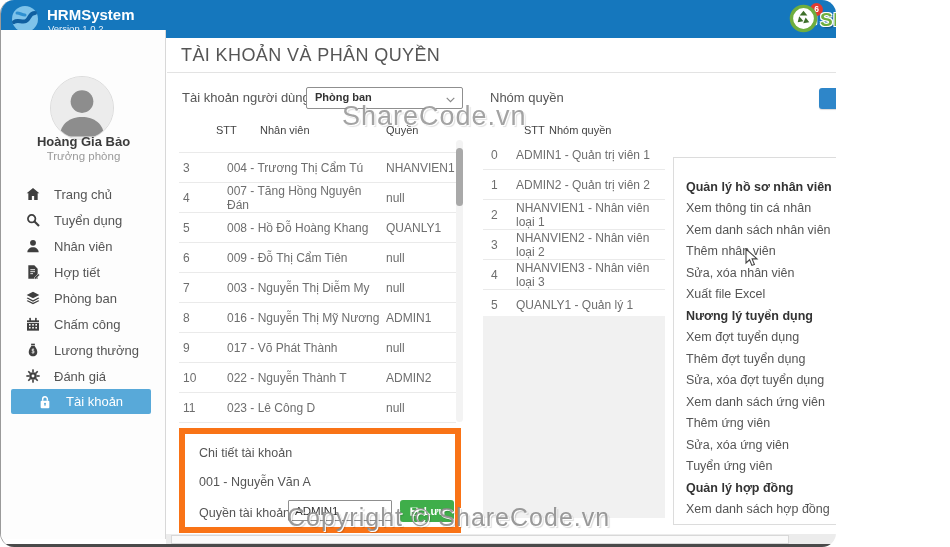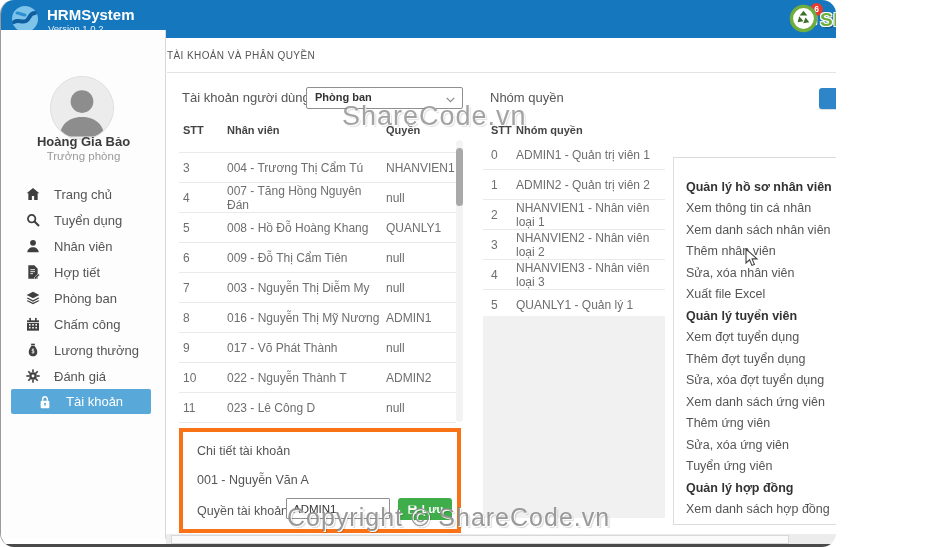--- a/index.html
+++ b/index.html
@@ -40,34 +40,34 @@
   .menu-item{position:relative;height:26px;display:flex;align-items:center;
     padding-left:24px;cursor:pointer;color:#555;}
   .mi-icon{width:16px;height:16px;margin-right:13px;color:#3f3f3f;flex:0 0 16px;}
   .mi-icon svg{width:100%;height:100%;}
   .mi-label{font-size:13px;}
   .menu-item.active{background:#58a9d9;color:#fff;margin:0 15px 0 10px;
     padding-left:26px;border-radius:2px;height:25px;}
   .menu-item.active .mi-icon{color:#fff;}
   
   .title-bar{position:absolute;left:166px;top:38px;right:0;height:34px;border-bottom:1px solid #e3e3e3;}
-  .page-title{margin:0;line-height:35px;font-size:10px;font-weight:normal;
+  .page-title{margin:0;padding-left:14px;line-height:35px;font-size:18px;font-weight:normal;
     color:#555;letter-spacing:.4px;}
   .lbl{position:absolute;font-size:13px;color:#555;}
   .select{position:absolute;left:305px;top:87px;width:157px;height:22px;background:#fff;
     border:1px solid #8f8f8f;border-radius:2px;box-sizing:border-box;cursor:pointer;}
   .select-value{position:absolute;left:8px;top:3px;font-size:11px;font-weight:bold;color:#333;}
   .select-chevron{position:absolute;right:5px;top:4px;width:13px;height:13px;color:#888;}
   .btn-blue{position:absolute;top:88px;height:21px;background:#2e86c9;border:none;border-radius:3px;
     color:#fff;font-size:11px;font-weight:bold;font-family:inherit;cursor:pointer;
     display:flex;align-items:center;justify-content:center;gap:5px;box-shadow:0 1px 1px rgba(0,0,0,.15);padding-left:24px;}
   .plus-icon::before{content:"+";font-size:14px;font-weight:bold;line-height:1;}
   
   .tbl{position:absolute;font-size:12px;color:#6e6e6e;}
-  .tbl-head{display:flex;height:20px;align-items:center;font-size:11px;font-weight:bold;color:#444;}
+  .tbl-head{display:flex;height:20px;align-items:center;font-size:11px;font-weight:normal;color:#444;margin-left:33px;}
   .t-row{display:flex;height:29px;align-items:center;border-bottom:1px solid #eaeaea;cursor:pointer;}
   .t-row.partial{height:12px;}
   .acc{left:178px;top:120px;width:277px;}
   .acc .c1{width:48px;padding-left:4px;box-sizing:border-box;}
   .acc .c2{flex:1;}
   .acc .c3{width:70px;}
   .grp{left:482px;top:120px;width:182px;}
   .grp .c1{width:33px;padding-left:8px;box-sizing:border-box;}
   .grp .c2{flex:1;}
   .grp-filler{position:absolute;left:482px;top:316px;width:182px;height:202px;background:#f1f1f1;}
@@ -82,21 +82,21 @@
     border:1px solid #dcdcdc;box-sizing:border-box;overflow:hidden;}
   .perm-list{position:absolute;left:0;top:18px;width:100%;}
   .perm-row{display:flex;align-items:center;height:21.5px;padding-left:12px;}
   .perm-label{font-size:12.5px;color:#555;flex:1;}
   .perm-row.header .perm-label{font-weight:bold;color:#333;font-size:12.5px;}
   .perm-checkbox{width:11px;height:11px;border:1px solid #b0b0b0;border-radius:2px;
     background:#fdfdfd;margin-right:24px;cursor:pointer;}
   .perm-row.header .perm-checkbox{visibility:hidden;}
   
   .detail{position:absolute;left:178px;top:428px;width:282px;height:105px;
-    border:4px solid #f97316;box-sizing:border-box;background:#fff;}
+    border:6px solid #f97316;box-sizing:border-box;background:#fff;}
   .detail-title{position:absolute;left:14px;top:12px;font-size:12.5px;color:#555;}
   .detail-account{position:absolute;left:14px;top:41px;font-size:12.5px;color:#555;}
   .detail-lbl{position:absolute;left:14px;top:72px;font-size:12.5px;color:#555;}
   .detail-input{position:absolute;left:103px;top:66px;width:104px;height:21px;border:1px solid #8f8f8f;
     font-family:inherit;font-size:11.5px;color:#333;padding:0 6px;box-sizing:border-box;border-radius:1px;}
   .btn-save{position:absolute;left:215px;top:66px;width:54px;height:22px;background:#3fae4a;border:none;
     border-radius:3px;color:#fff;font-weight:bold;font-size:11px;font-family:inherit;cursor:pointer;
     display:flex;align-items:center;justify-content:center;gap:4px;}
   .floppy-icon{width:11px;height:11px;}
   .floppy-icon svg{width:100%;height:100%;}
@@ -432,21 +432,21 @@
           <span class="perm-label">Sửa, xóa nhân viên</span>
           <span class="perm-checkbox"></span>
         </div>
 
         <div class="perm-row">
           <span class="perm-label">Xuất file Excel</span>
           <span class="perm-checkbox"></span>
         </div>
 
         <div class="perm-row header">
-          <span class="perm-label">Quản lý tuyển viên</span>
+          <span class="perm-label">Nương lý tuyển dụng</span>
           <span class="perm-checkbox"></span>
         </div>
 
         <div class="perm-row">
           <span class="perm-label">Xem đợt tuyển dụng</span>
           <span class="perm-checkbox"></span>
         </div>
 
         <div class="perm-row">
           <span class="perm-label">Thêm đợt tuyển dụng</span>

